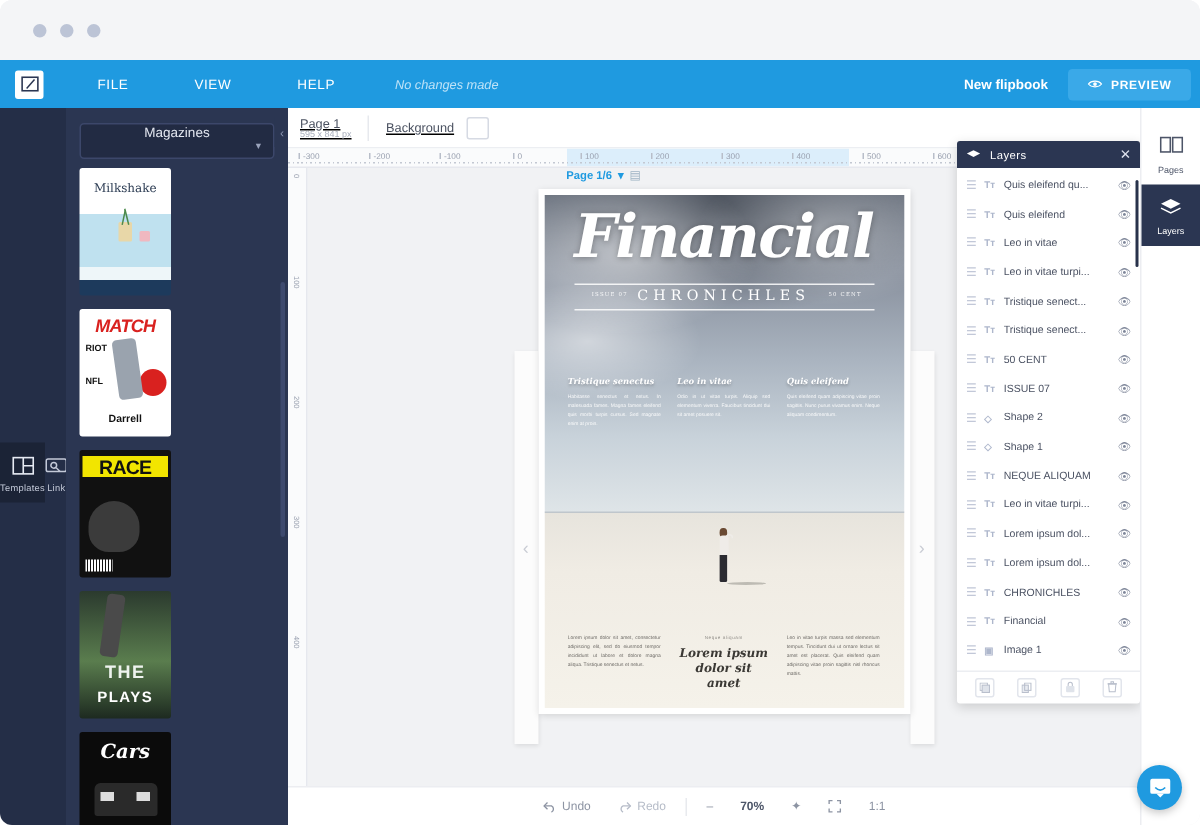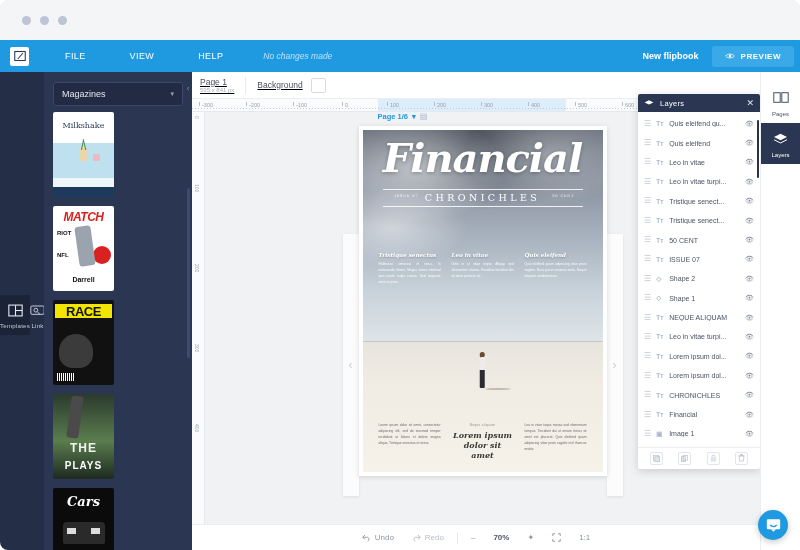--- a/index.html
+++ b/index.html
@@ -77,21 +77,21 @@
 
   
   .tpanel {
     width: 148px; background: #2b3652; flex: 0 0 auto;
     position: relative; display: flex; flex-direction: column;
   }
   .tpanel-head { padding: 10px 9px 6px; }
   .select {
     height: 24px; background: #222b43; border: 1px solid #3c476a; border-radius: 3px;
     display: flex; align-items: center; padding: 0 8px;
-    font-size: 9px; color: #e3e7f0; cursor: pointer;
+    font-size: 9px; color: #e3e7f0; cursor: pointer; flex-direction: column;
   }
   .caret { margin-left: auto; font-size: 7px; color: #9aa3bb; }
   .thumbs {
     flex: 1; overflow: hidden; padding: 0 9px 6px;
     display: flex; flex-wrap: wrap; gap: 9px; align-content: flex-start;
   }
   .thumb {
     width: 61px; height: 85px; border-radius: 2px; overflow: hidden;
     position: relative; cursor: pointer; background: #ddd;
     font-size: 5px;

